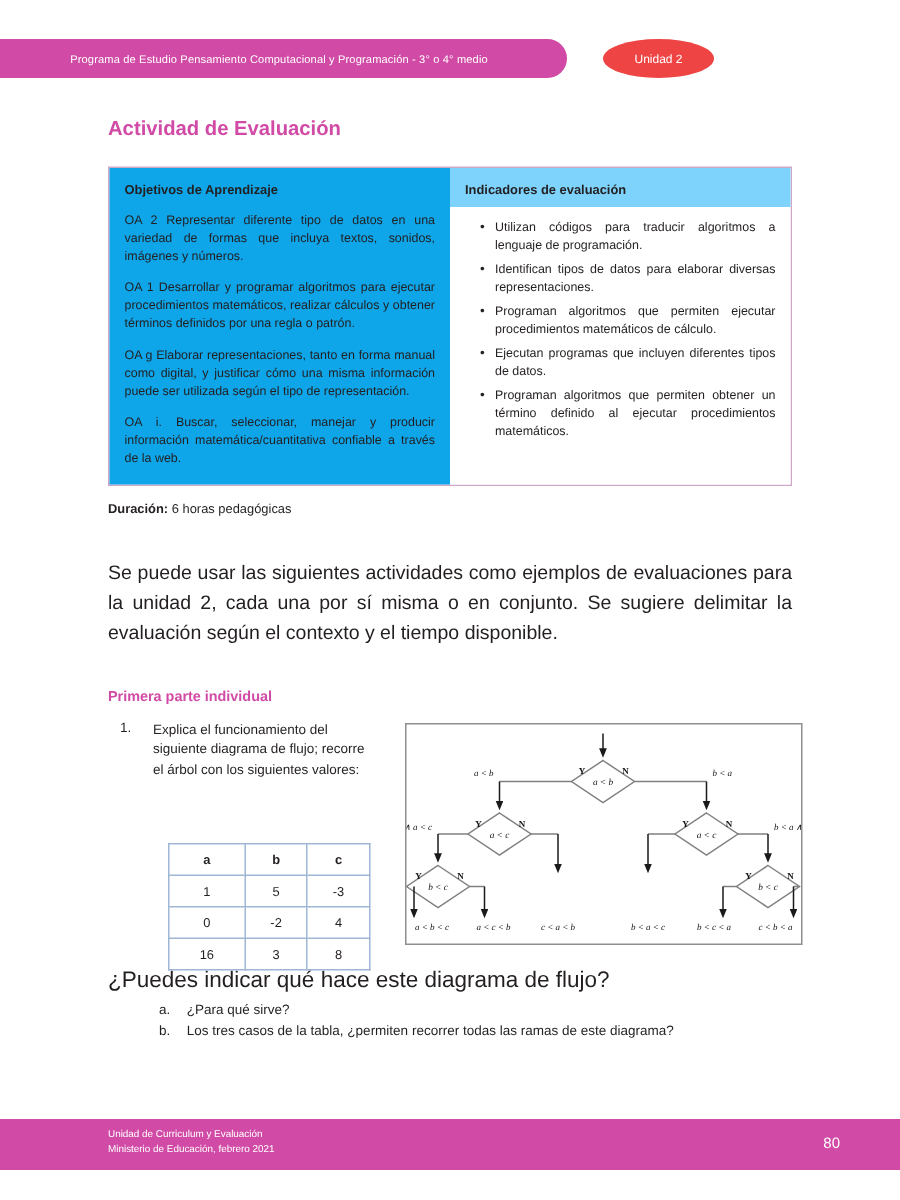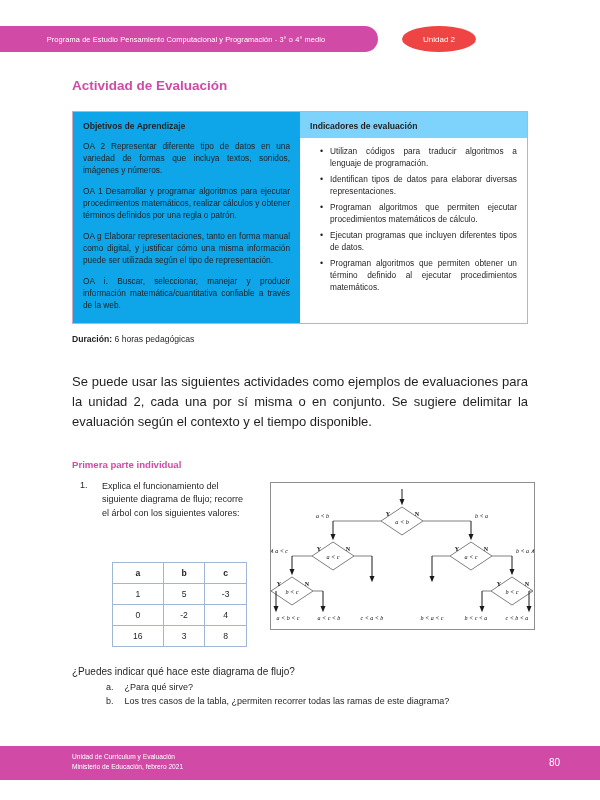--- a/index.html
+++ b/index.html
@@ -183,22 +183,22 @@
     top: 2px;
     width: 265px;
     height: 148px;
     border: 1px solid #8e8e8e;
     background: #ffffff;
   }
   .flow-box svg { display: block; }
 
   
   .q-follow {
-    font-size: 10px;
-    margin-top: 24px;
+    font-size: 15px;
+    margin-top: 2px;
     line-height: 1.6;
   }
   .q-sub {
     margin-left: 34px;
     font-size: 9px;
     line-height: 1.65;
   }
   .q-sub span.lbl { display: inline-block; width: 16px; }
 
   

